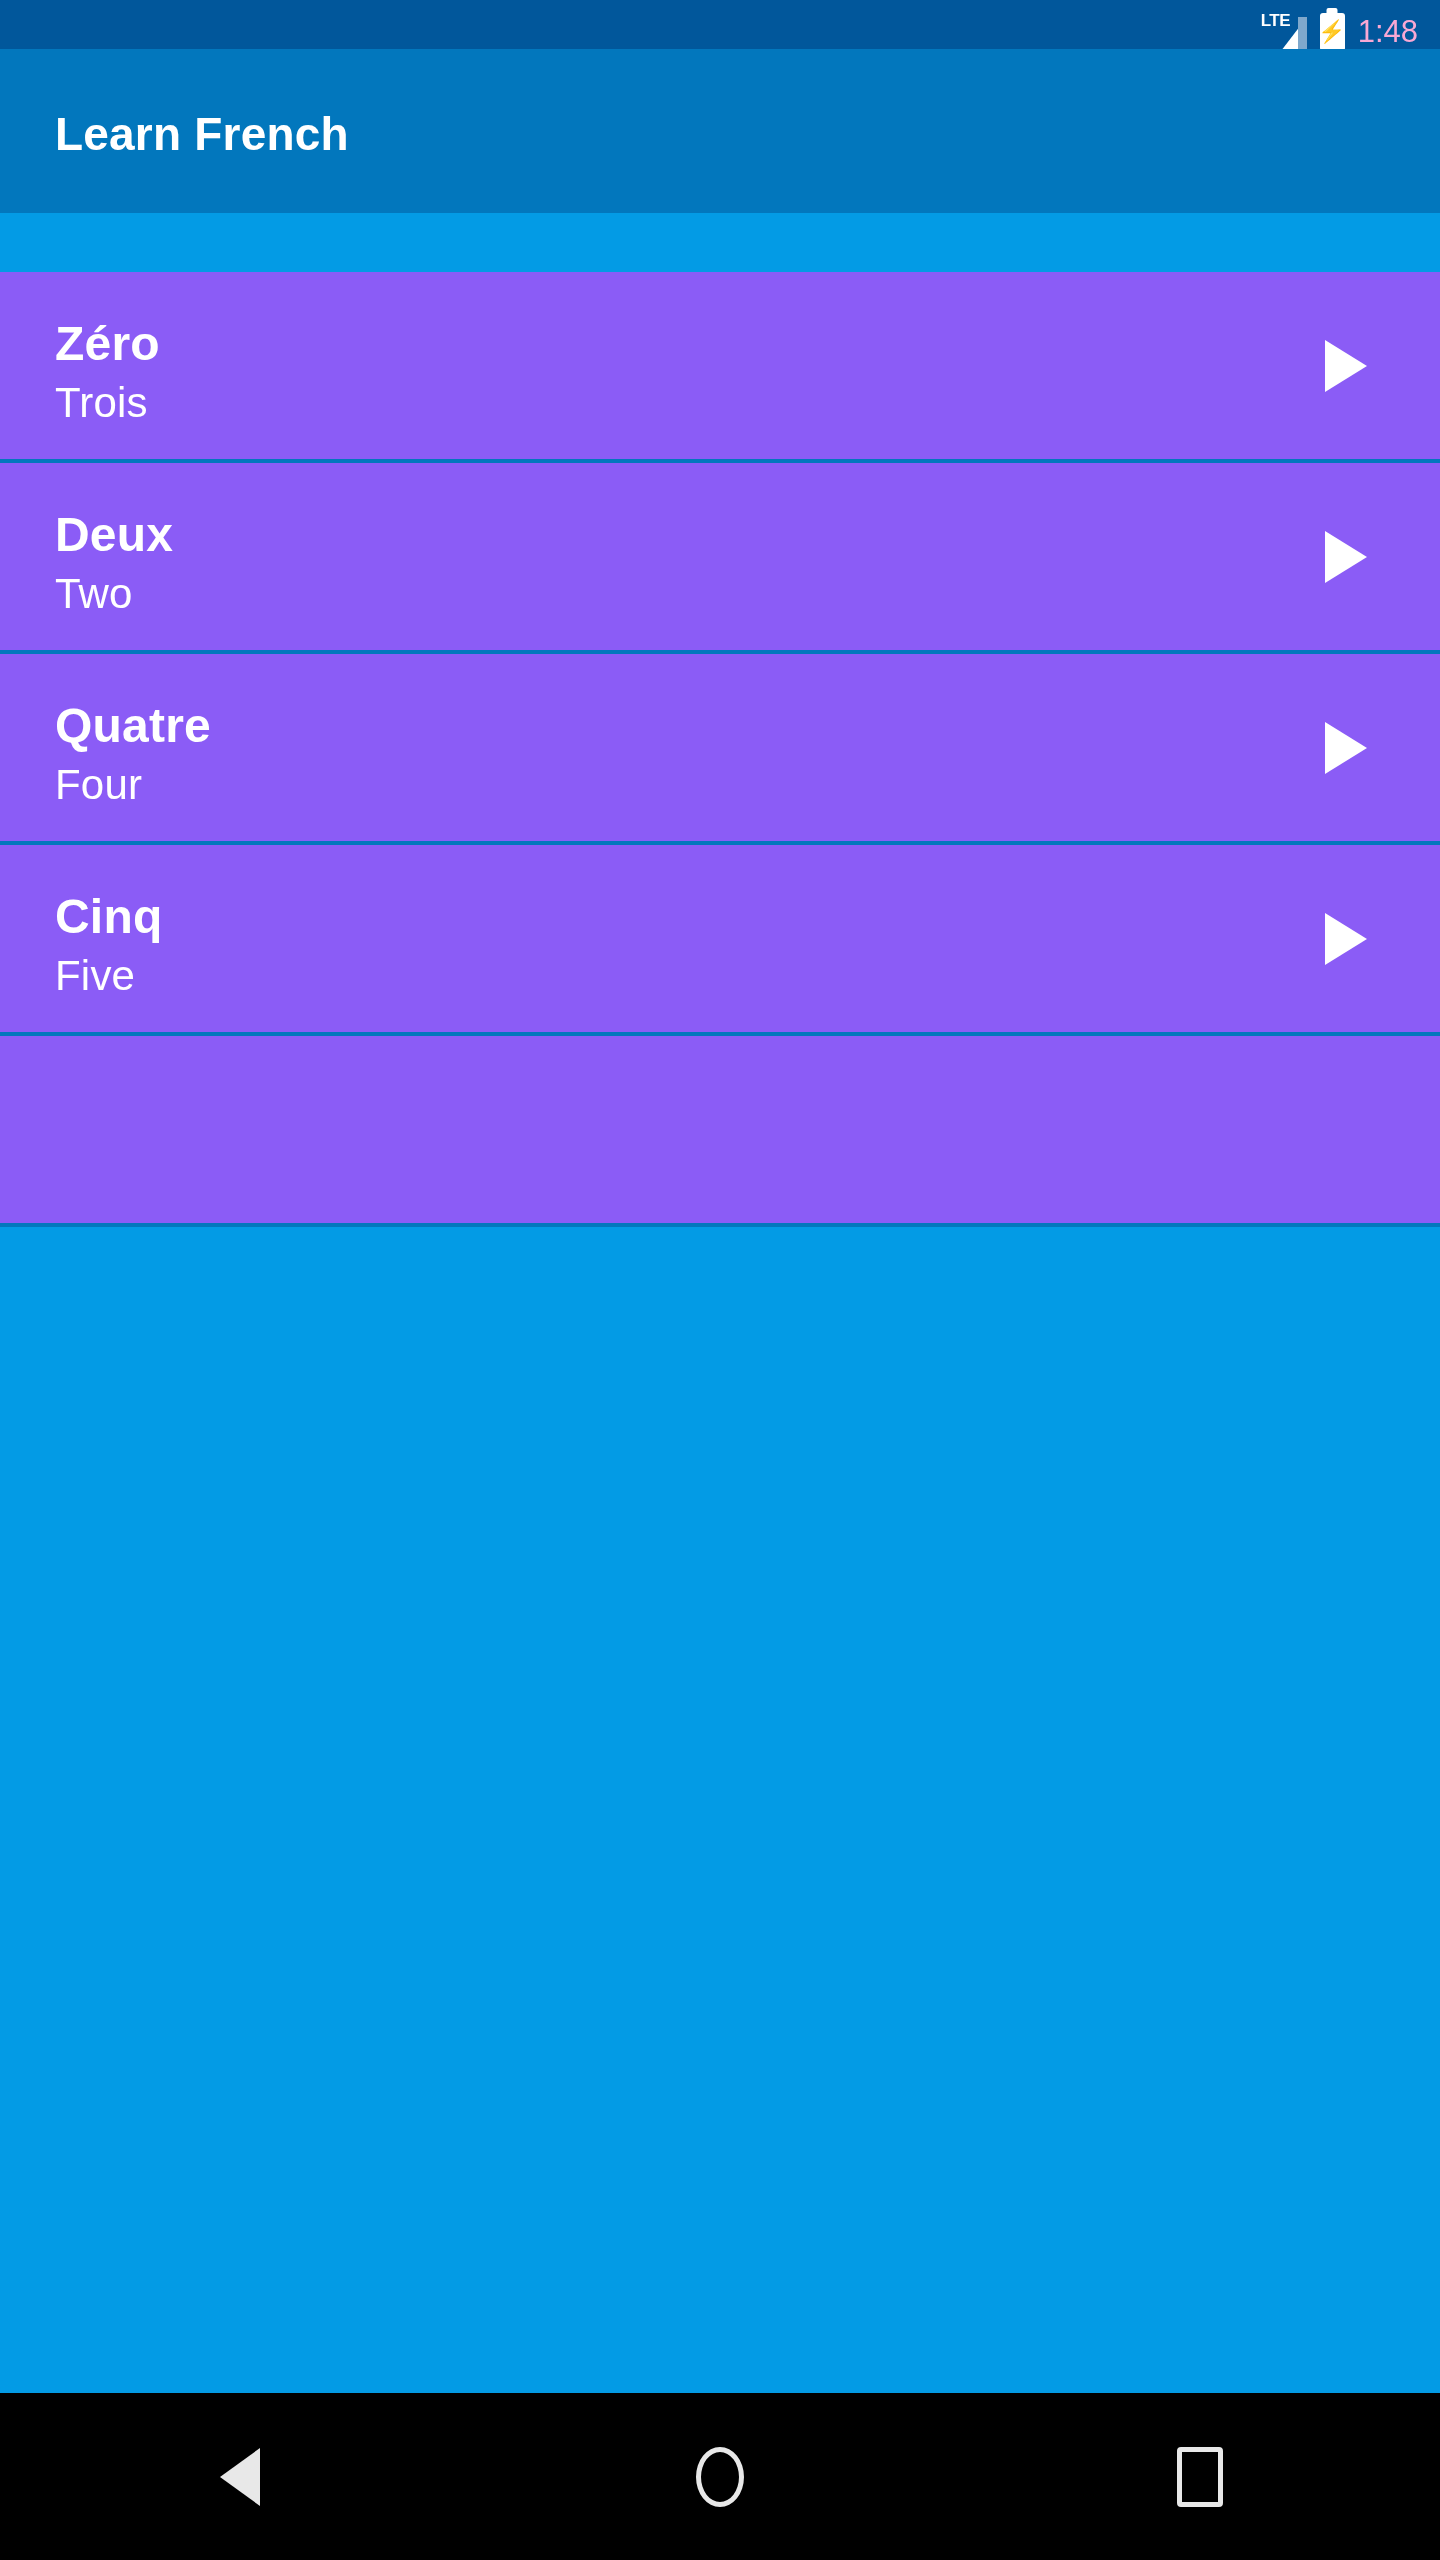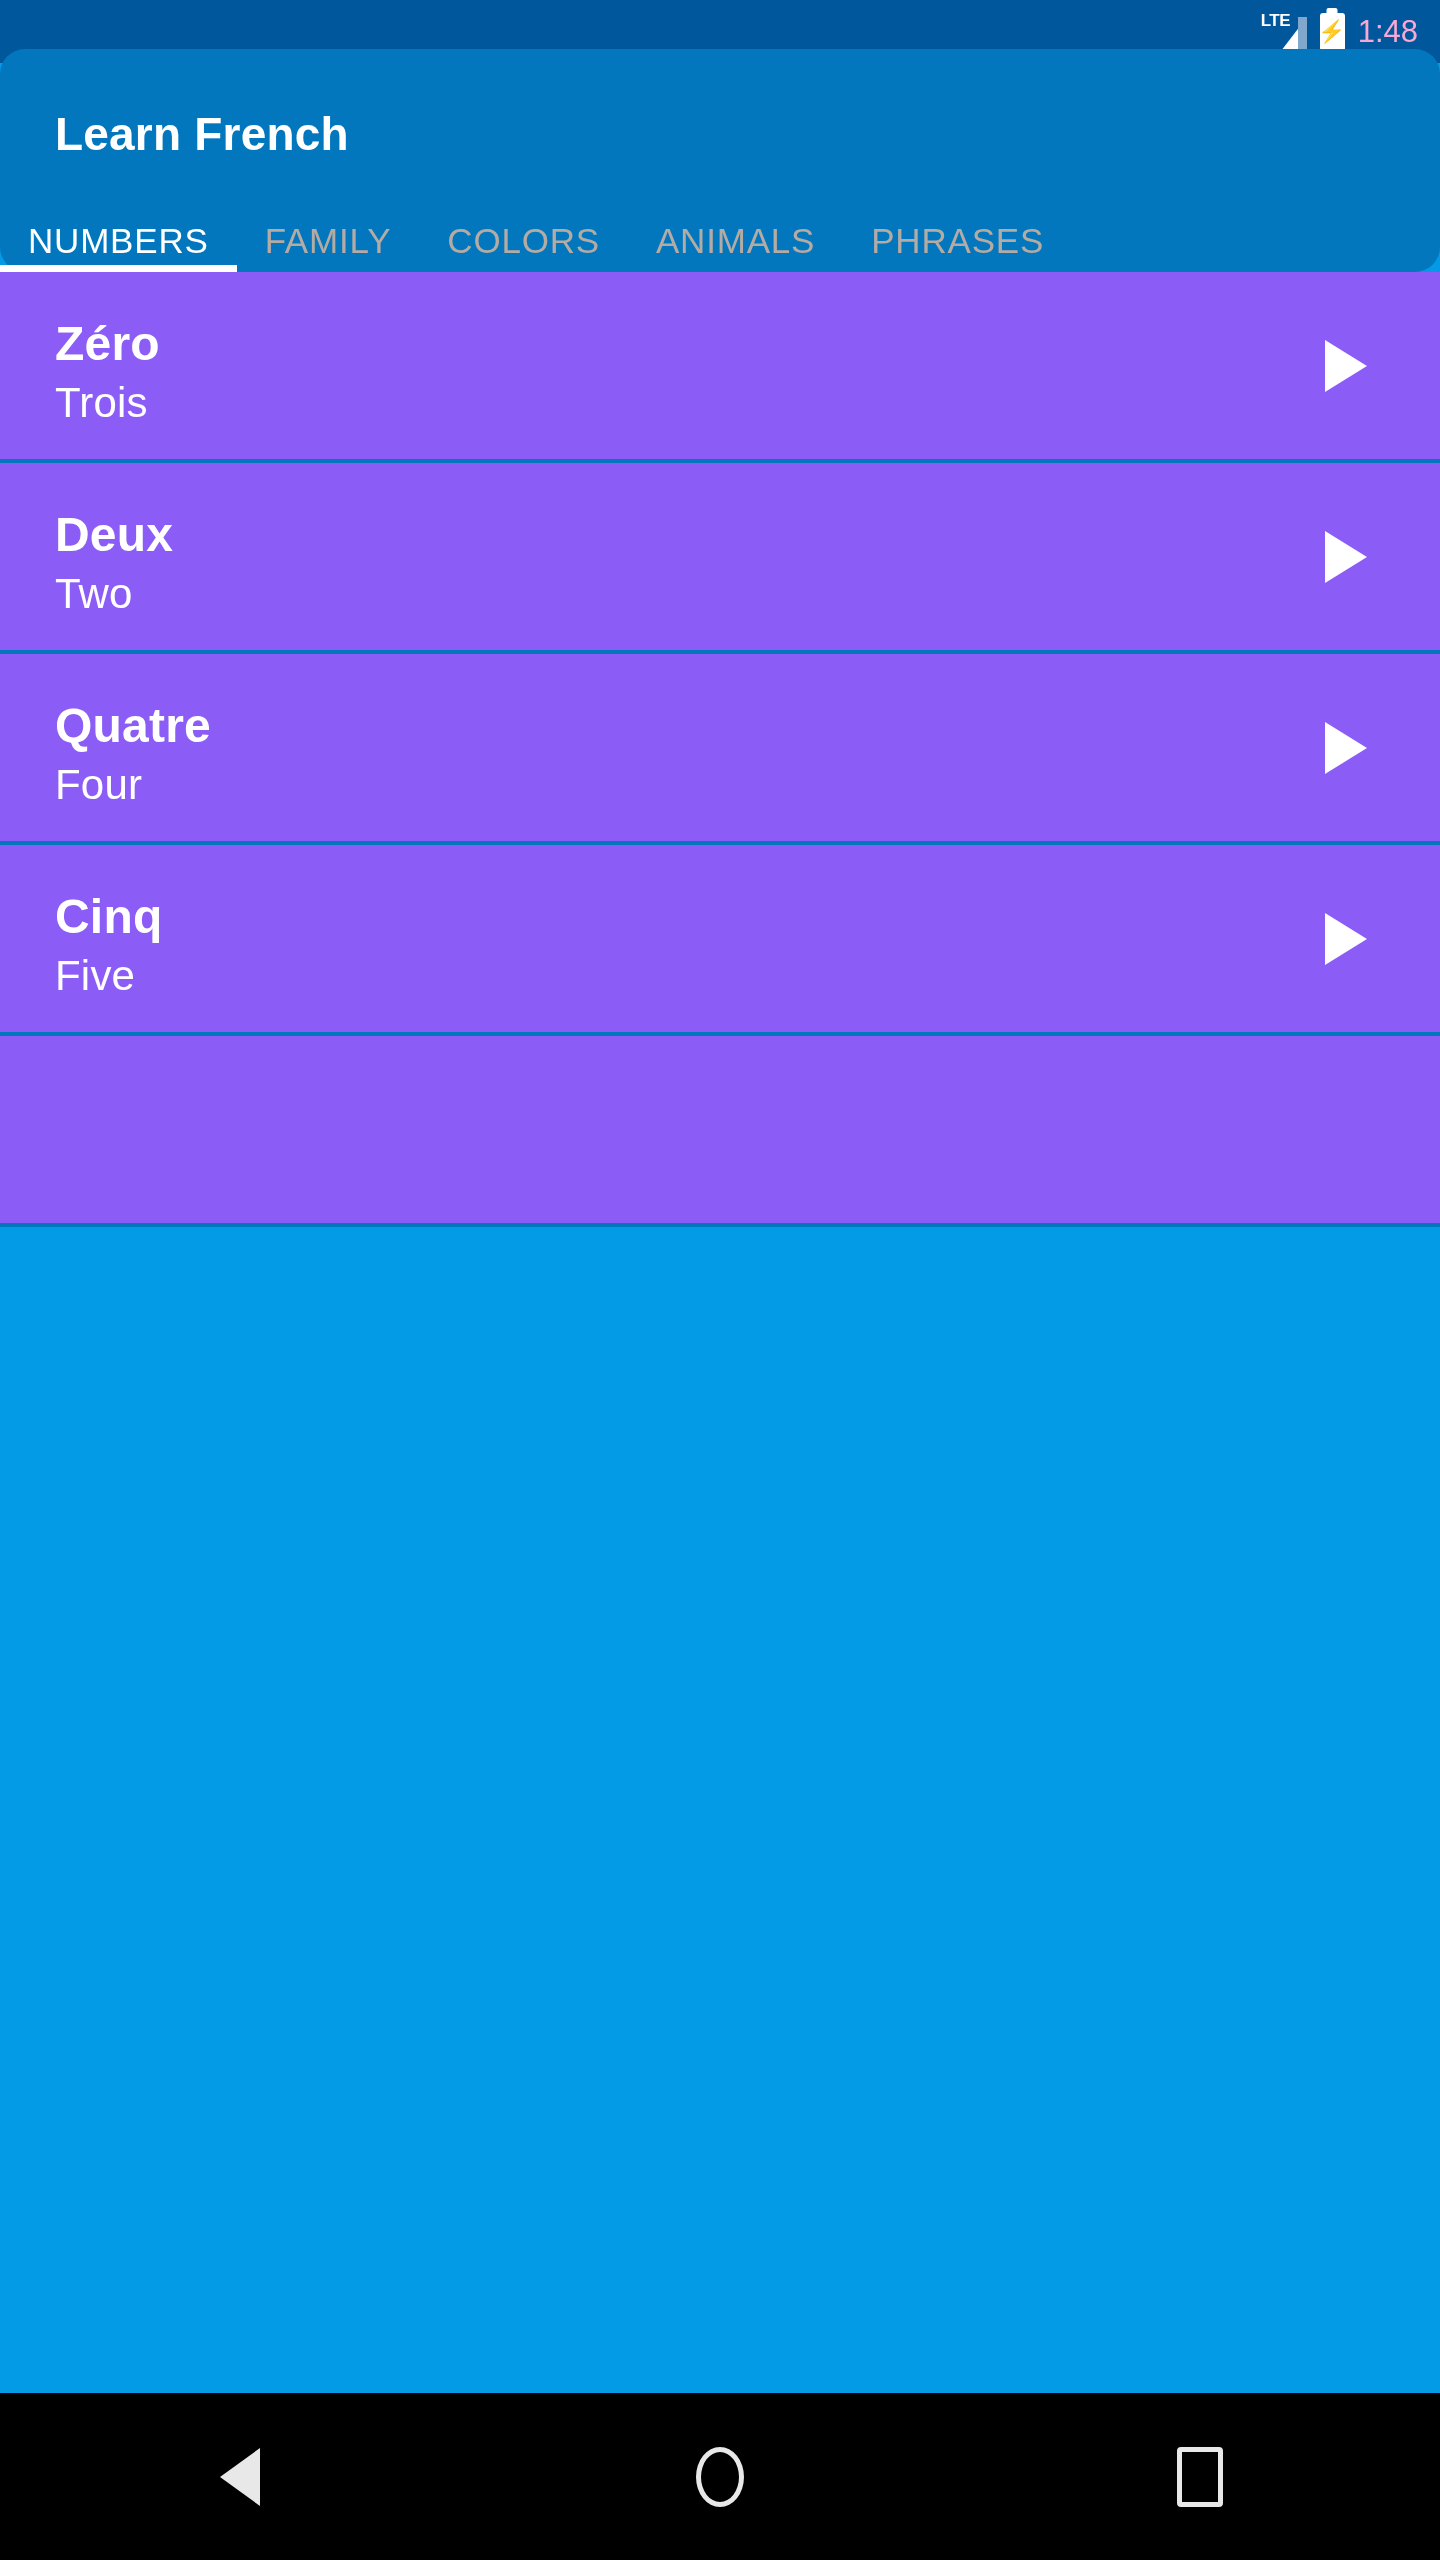--- a/index.html
+++ b/index.html
@@ -47,23 +47,22 @@
     position:absolute; top:50%; left:50%; transform:translate(-50%,-50%);
     font-size:22px; line-height:22px; color:#01579B; font-weight:bold;
   }
   .clock{
     font-size:31px; color:#f9a8d4; line-height:38px;
     font-family:"Liberation Sans", sans-serif;
   }
 
   
   .appbar{
-    position:absolute; top:49px; left:0; width:1440px; height:223px;
+    position:absolute; top:49px; left:0; width:1440px; height:164px;
     background:#0277BD;
-    border-radius:25px;
   }
   .app-title{
     position:absolute; left:55px; top:62px;
     font-size:46px; font-weight:bold; color:#ffffff;
     letter-spacing:0.2px; line-height:46px;
   }
 
   
   .tabbar{
     position:absolute; left:0; top:142px; width:1440px; height:81px;
@@ -146,38 +145,20 @@
       </div>
       <div class="batt">
         <span class="bolt">⚡</span>
       </div>
       <span class="clock">1:48</span>
     </div>
   </div>
 
   <div class="appbar">
     <div class="app-title">Learn French</div>
-    <div class="tabbar" id="tabbar">
-        <div class="tab selected">
-          <span>NUMBERS</span>
-          <span class="tab-underline"></span>
-        </div>
-        <div class="tab">
-          <span>FAMILY</span>
-        </div>
-        <div class="tab">
-          <span>COLORS</span>
-        </div>
-        <div class="tab">
-          <span>ANIMALS</span>
-        </div>
-        <div class="tab">
-          <span>PHRASES</span>
-        </div>
-      </div>
   </div>
 
   <div class="list" id="wordlist">
       <div class="row">
         <div class="row-texts">
           <div class="word-fr">Zéro</div>
           <div class="word-en">Trois</div>
         </div>
         <span class="play-icon"></span>
       </div>

